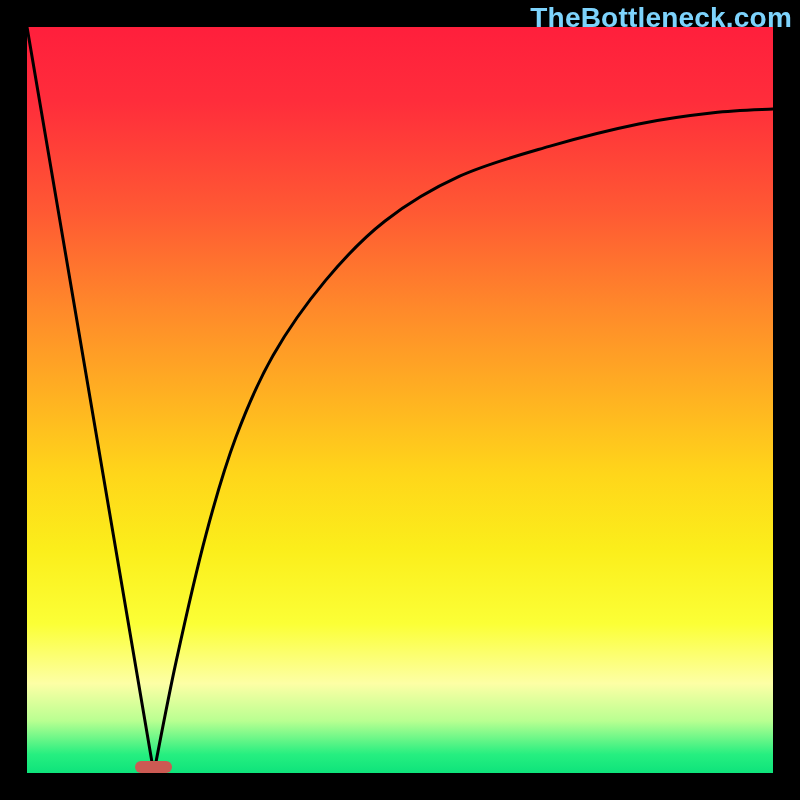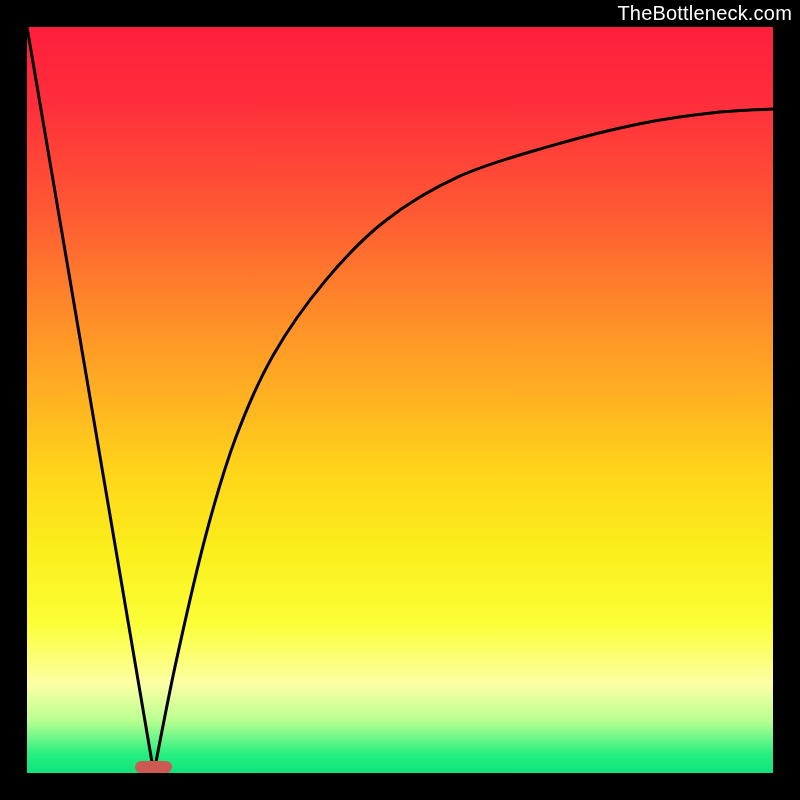--- a/index.html
+++ b/index.html
@@ -36,24 +36,24 @@
       #fdffa5 88%,
       #b9ff91 93%,
       #26ef80 97.5%,
       #0ee37b 100%
     );
   }
   .watermark {
     position: absolute;
     top: 2px;
     right: 8px;
-    color: #ffffff;
-    font-size: 20px;
+    color: #7dd3fc;
+    font-size: 28px;
     letter-spacing: 0.2px;
-    font-weight: 400;
+    font-weight: 700;
     user-select: none;
   }
   svg.curves {
     position: absolute;
     left: 0;
     top: 0;
     width: 746px;
     height: 746px;
   }
   .marker {

